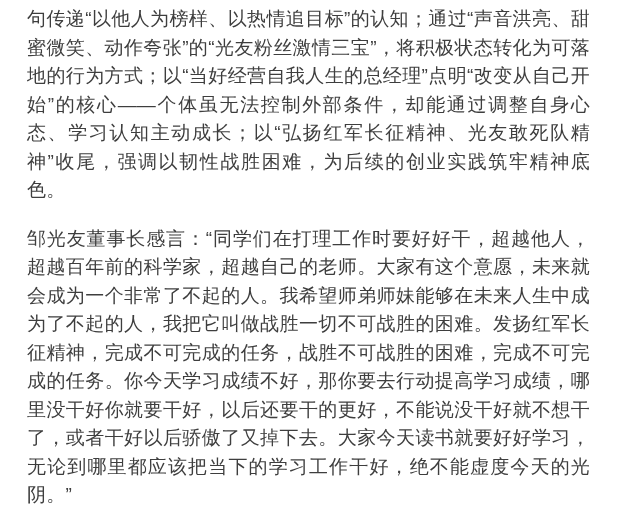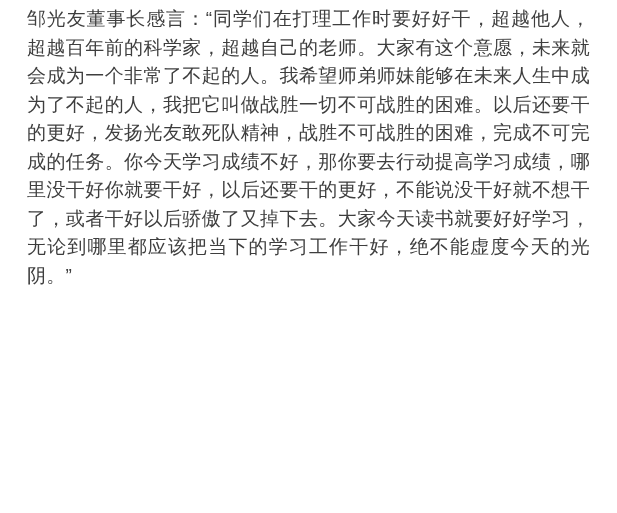--- a/index.html
+++ b/index.html
@@ -24,14 +24,15 @@
     letter-spacing: 0.2px;
   }
   .doc p {
     margin: 0 0 20px 0;
   }
 </style>
 </head>
 <body>
 
 <div class="doc">
-  <p>邹光友董事长感言：“同学们在打理工作时要好好干，超越他人，超越百年前的科学家，超越自己的老师。大家有这个意愿，未来就会成为一个非常了不起的人。我希望师弟师妹能够在未来人生中成为了不起的人，我把它叫做战胜一切不可战胜的困难。以后还要干的更好，发扬光友敢死队精神，战胜不可战胜的困难，完成不可完成的任务。你今天学习成绩不好，那你要去行动提高学习成绩，哪里没干好你就要干好，以后还要干的更好，不能说没干好就不想干了，或者干好以后骄傲了又掉下去。大家今天读书就要好好学习，无论到哪里都应该把当下的学习工作干好，绝不能虚度今天的光阴。”</p>
+  <p>句传递“以他人为榜样、以热情追目标”的认知；通过“声音洪亮、甜蜜微笑、动作夸张”的“光友粉丝激情三宝”，将积极状态转化为可落地的行为方式；以“当好经营自我人生的总经理”点明“改变从自己开始”的核心——个体虽无法控制外部条件，却能通过调整自身心态、学习认知主动成长；以“弘扬红军长征精神、光友敢死队精神”收尾，强调以韧性战胜困难，为后续的创业实践筑牢精神底色。</p>
+  <p>邹光友董事长感言：“同学们在打理工作时要好好干，超越他人，超越百年前的科学家，超越自己的老师。大家有这个意愿，未来就会成为一个非常了不起的人。我希望师弟师妹能够在未来人生中成为了不起的人，我把它叫做战胜一切不可战胜的困难。发扬红军长征精神，完成不可完成的任务，战胜不可战胜的困难，完成不可完成的任务。你今天学习成绩不好，那你要去行动提高学习成绩，哪里没干好你就要干好，以后还要干的更好，不能说没干好就不想干了，或者干好以后骄傲了又掉下去。大家今天读书就要好好学习，无论到哪里都应该把当下的学习工作干好，绝不能虚度今天的光阴。”</p>
 </div>
 
 </body></html>

